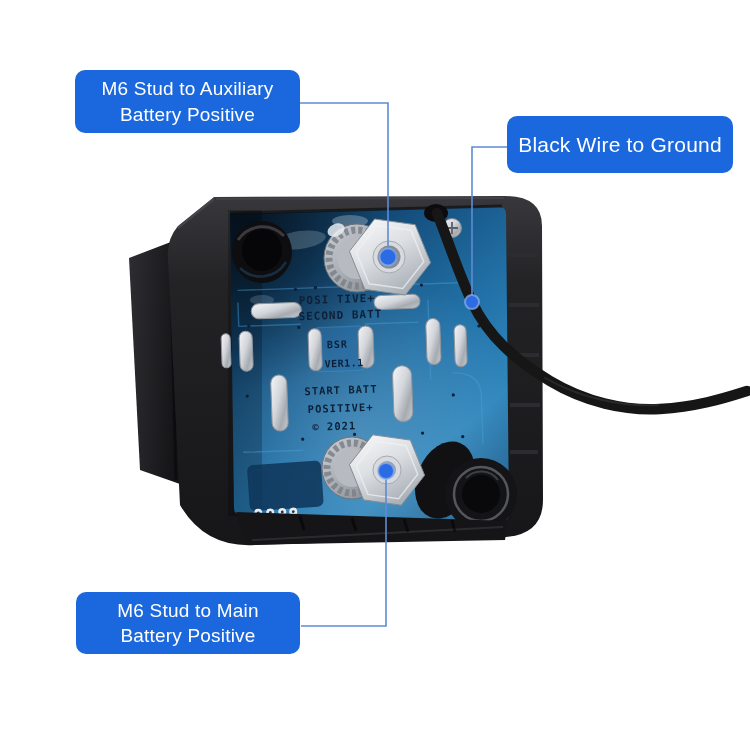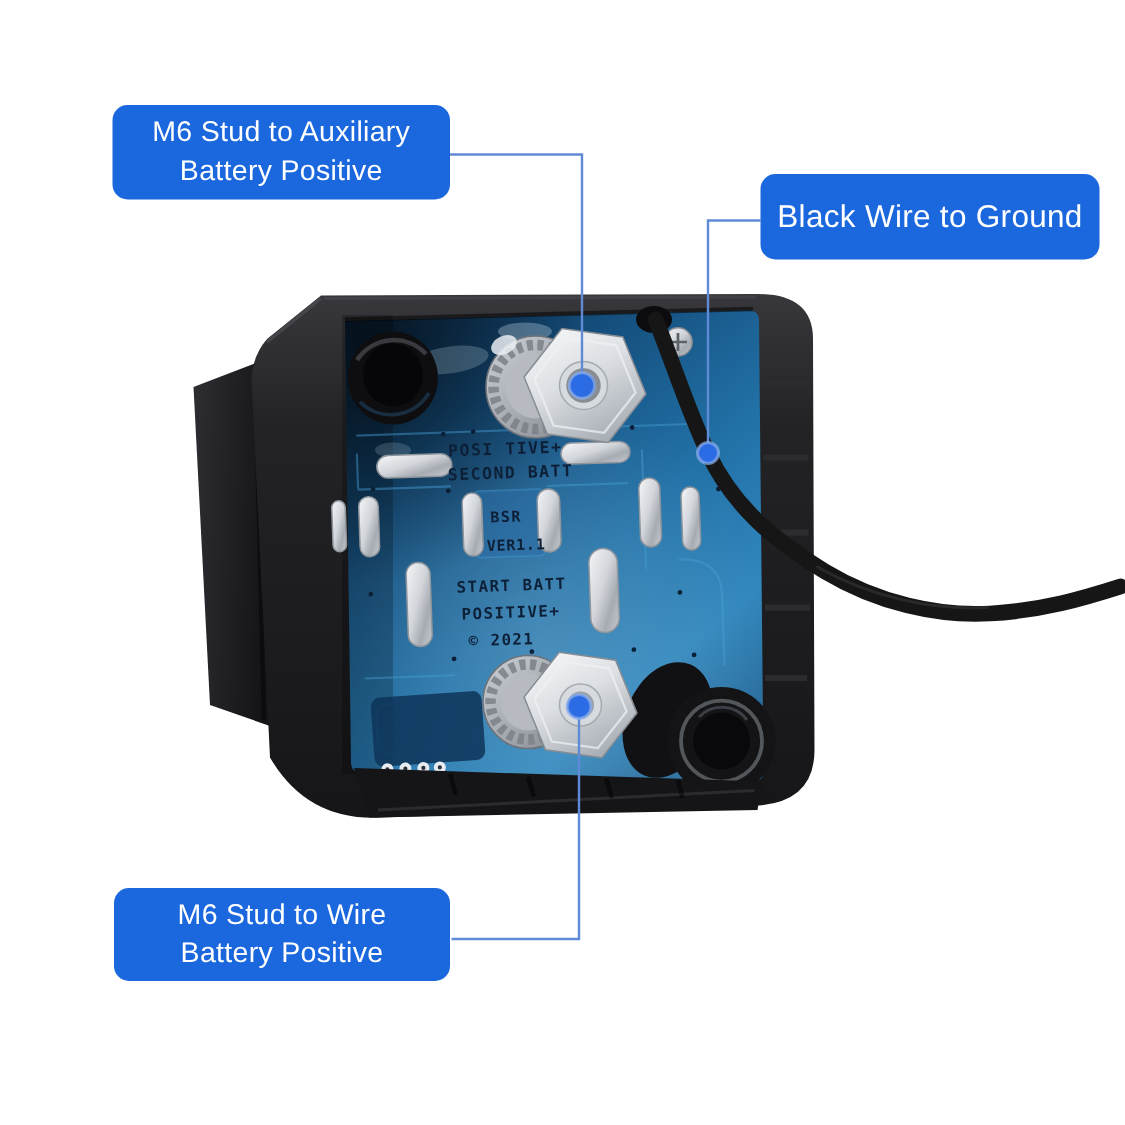--- a/index.html
+++ b/index.html
@@ -234,15 +234,15 @@
     </g>
     <g fill="#2b6be4" stroke="#8fb0ec" stroke-width="2" stroke-opacity="0.7">
       <circle cx="388" cy="257" r="8.5"></circle>
       <circle cx="472" cy="302" r="7"></circle>
       <circle cx="386" cy="471" r="8"></circle>
     </g>
   </svg>
 
   <div class="callout aux">M6 Stud to Auxiliary Battery Positive</div>
   <div class="callout gnd">Black Wire to Ground</div>
-  <div class="callout main">M6 Stud to Wire Battery Positive</div>
+  <div class="callout main">M6 Stud to Main Battery Positive</div>
 
 </div>
 
 </body></html>

